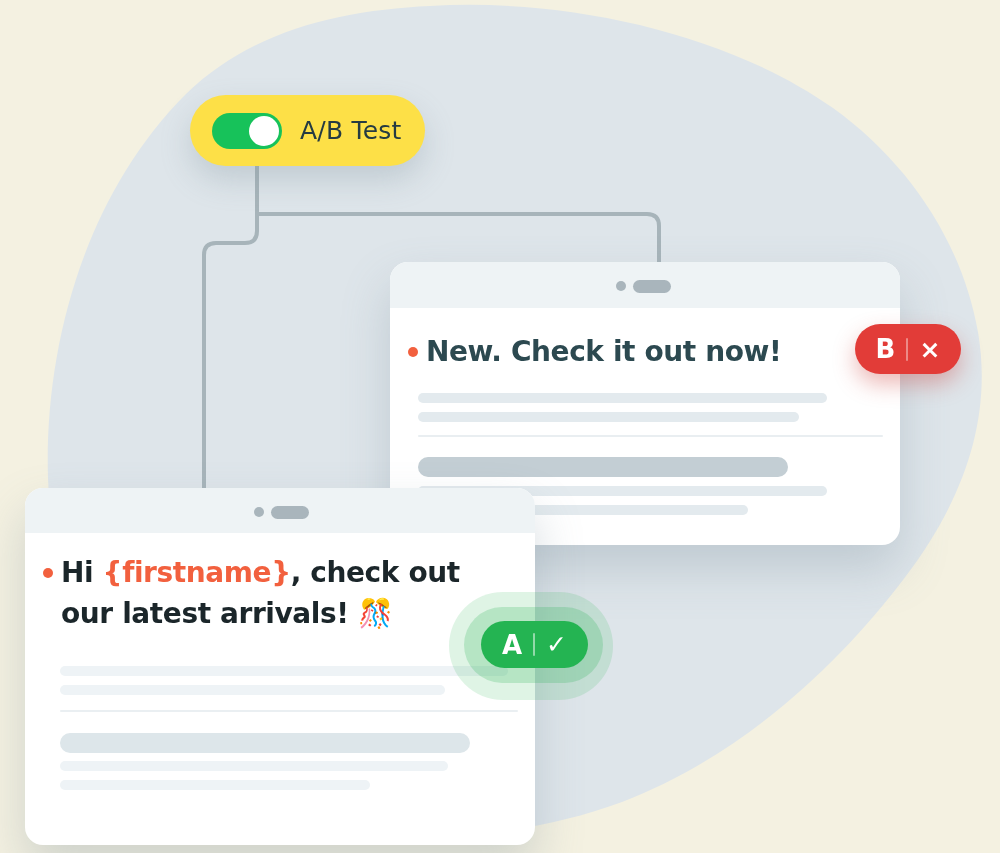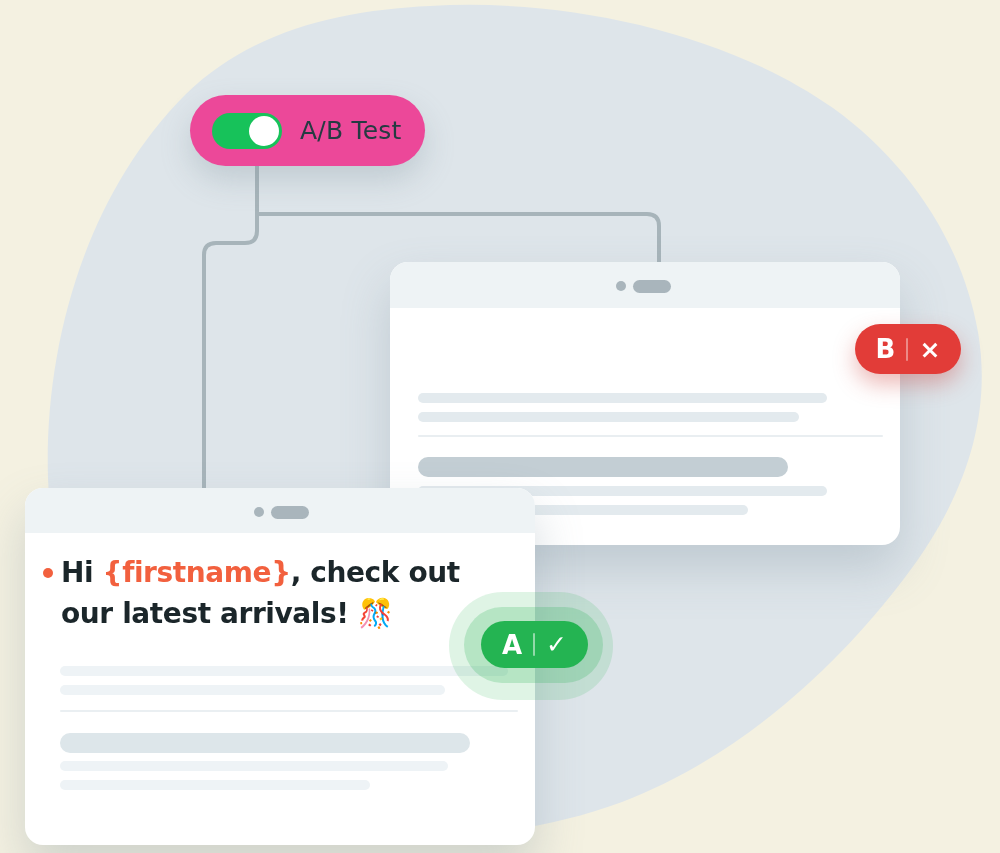--- a/index.html
+++ b/index.html
@@ -12,21 +12,21 @@
     background: #f4f1e1;
     overflow: hidden;
   }
 
   .layer-svg { position: absolute; left: 0; top: 0; width: 1000px; height: 853px; }
 
   
   .toggle-pill {
     position: absolute; left: 190px; top: 95px;
     width: 235px; height: 71px; border-radius: 36px;
-    background: #ec4899;
+    background: #fde047;
     box-shadow: 0 14px 30px rgba(125,145,155,0.30);
     display: flex; align-items: center; padding-left: 22px;
   }
   .toggle-switch {
     position: relative; width: 70px; height: 36px; border-radius: 18px;
     background: #17c25a; flex: 0 0 auto; cursor: pointer;
   }
   .toggle-knob {
     position: absolute; right: 3px; top: 3px;
     width: 30px; height: 30px; border-radius: 50%;
@@ -160,20 +160,24 @@
     </div>
     <span class="toggle-label">A/B Test</span>
   </div>
 
   <div class="card card-b">
     <div class="card-header">
       <div class="win-dot"></div>
       <div class="win-bar"></div>
     </div>
 
+    <div class="subject-row">
+      <span class="subject-bullet"></span>
+      <span class="subject-text">New. Check it out now!</span>
+    </div>
 
     <div class="badge badge-b">
       <span class="badge-letter">B</span>
       <span class="badge-divider"></span>
       <span class="badge-action">×</span>
     </div>
 
     <div class="ph-line b-l1"></div>
     <div class="ph-line b-l2"></div>
     <div class="ph-divider b-dv"></div>

